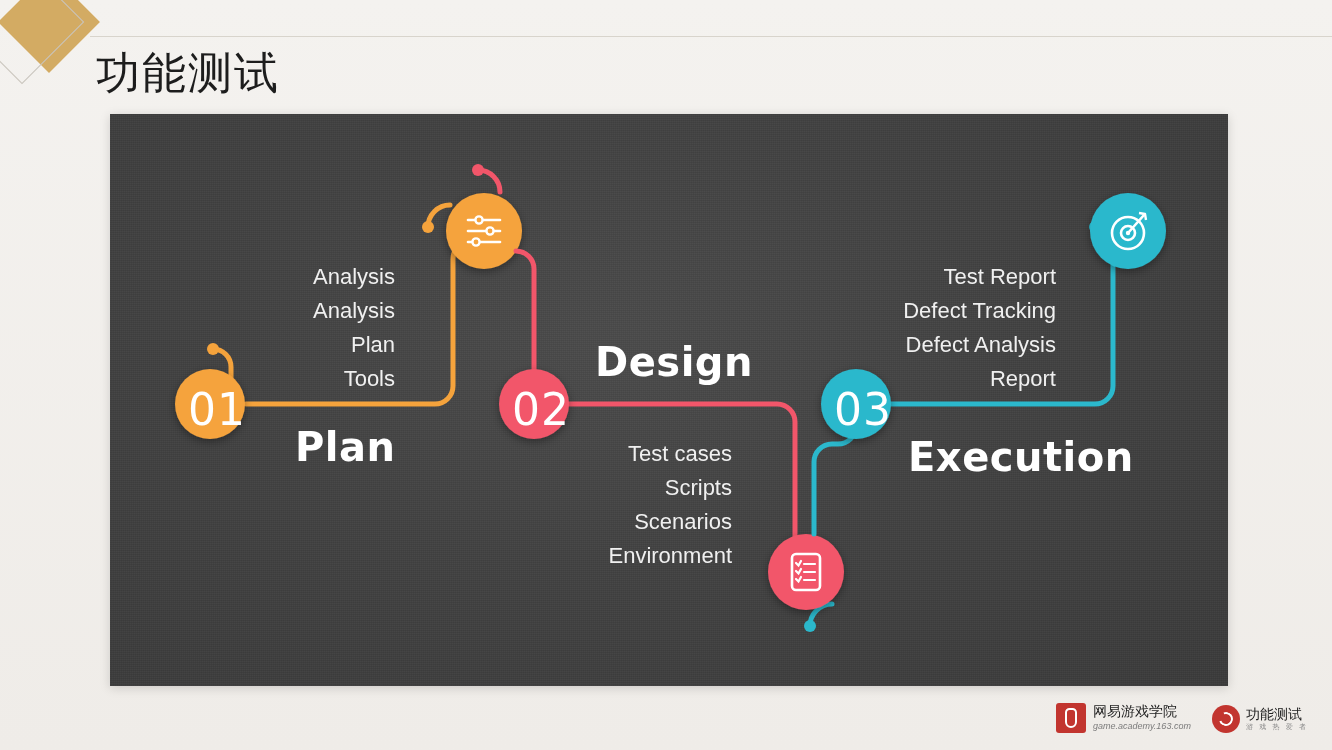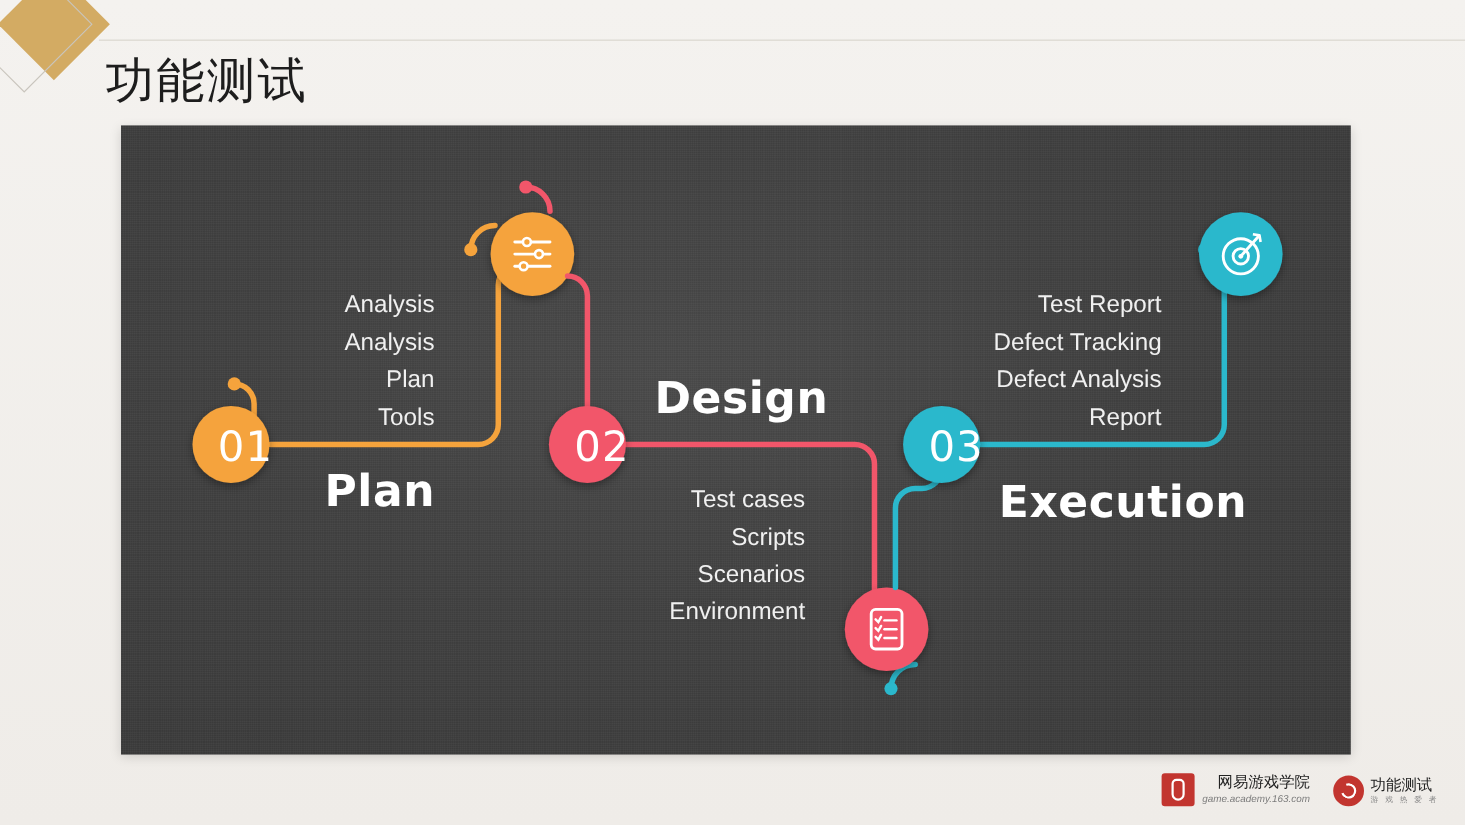--- a/index.html
+++ b/index.html
@@ -98,25 +98,24 @@
     font-weight: 400;
     color: #f0f0f0;
   }
   .bullets {
     position: absolute;
     white-space: nowrap;
   }
   .bullets.right { text-align: right; }
   .num {
     position: absolute;
-    font-size: 38px;
+    font-size: 44px;
     color: #ffffff;
     font-family: "DejaVu Sans", sans-serif;
     letter-spacing: 1px;
-    margin-left: 10px;
   }
   
   .footer-logo-1 {
     position: absolute;
     left: 1056px;
     top: 703px;
     display: flex;
     align-items: center;
   }
   .fl1-mark {
@@ -133,21 +132,20 @@
     width: 12px; height: 20px;
     border: 2px solid #ffffff;
     border-radius: 6px 6px 8px 8px;
     box-sizing: border-box;
   }
   .fl1-text-top {
     font-size: 14px;
     color: #222;
     font-family: Liberation Mono, monospace;
     line-height: 16px;
-    text-align: right;
   }
   .fl1-text-bottom {
     font-size: 9px;
     color: #7b7b7b;
     font-family: "Liberation Sans", sans-serif;
     line-height: 12px;
     font-style: italic;
   }
   .footer-logo-2 {
     position: absolute;

